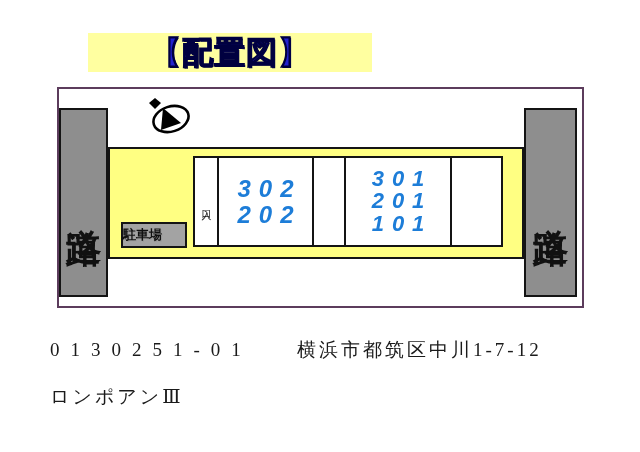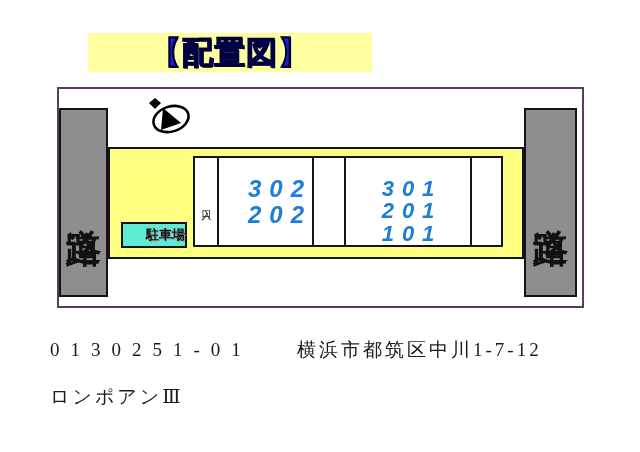--- a/index.html
+++ b/index.html
@@ -89,43 +89,43 @@
   .sec { height: 100%; background: #ffffff; }
   .sec.bordered { border-right: 2px solid #141414; }
   .sec-entrance { width: 24px; display: flex; align-items: center; justify-content: center; }
   .sec-entrance .vtext-small {
     writing-mode: vertical-rl;
     text-orientation: upright;
     font-size: 10px;
     line-height: 1;
     color: #111111;
   }
-  .sec-room-left  { width: 95px;  display: flex; flex-direction: column; align-items: flex-end; justify-content: center; }
+  .sec-room-left  { width: 95px;  display: flex; flex-direction: column; align-items: center; justify-content: center; }
   .sec-gap        { width: 32px; }
-  .sec-room-right { width: 126px; display: flex; flex-direction: column; align-items: center; justify-content: flex-end; }
+  .sec-room-right { width: 106px; display: flex; flex-direction: column; align-items: center; justify-content: center; }
   .sec-end        { width: 29px; }
   .unit-num {
     font-weight: bold;
     font-style: italic;
     color: #1d7dd8;
     letter-spacing: 8px;
     padding-left: 8px;
     white-space: nowrap;
   }
   .sec-room-left  .unit-num { font-size: 24px; line-height: 1.08; }
   .sec-room-right .unit-num { font-size: 22px; line-height: 1.02; }
 
   
   .parking {
     position: absolute;
     left: 121px; top: 222px;
     width: 66px; height: 26px;
-    background: #5eead4;
+    background: #a3a3a3;
     border: 2px solid #141414;
-    display: flex; align-items: center; justify-content: flex-end;
+    display: flex; align-items: center; justify-content: flex-start;
   }
   .parking .parking-text {
     font-size: 13px;
     font-weight: bold;
     color: #111111;
     text-shadow: 1px 1px 0 #9a9a9a;
     white-space: nowrap;
   }
 
   

